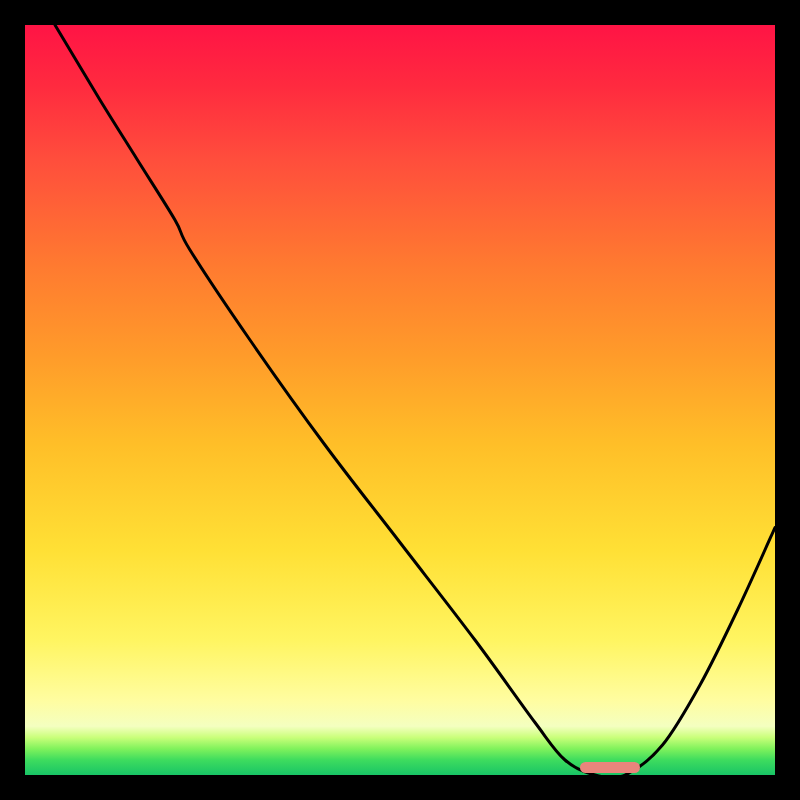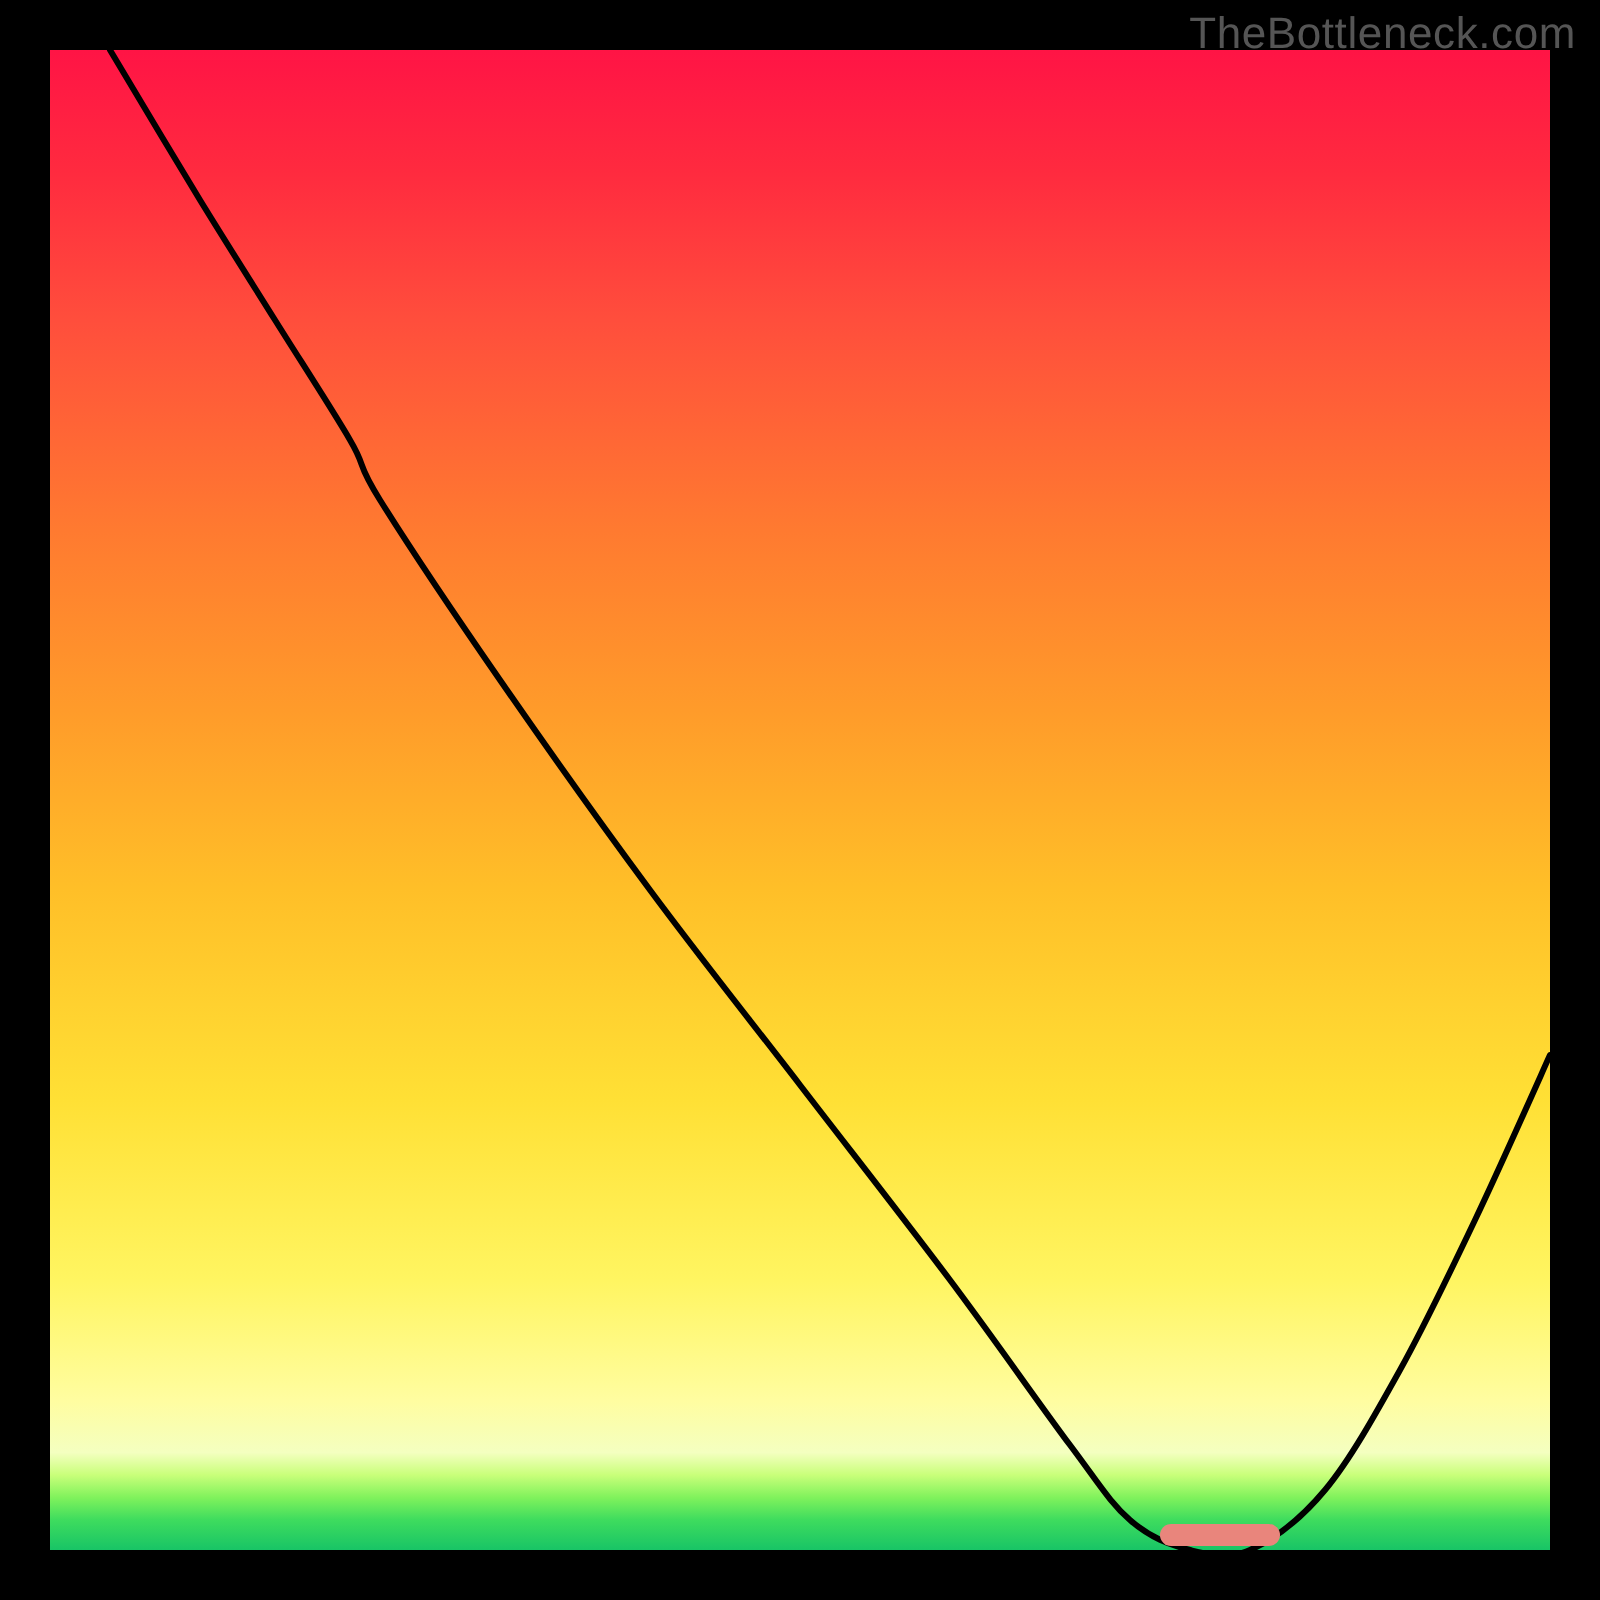--- a/index.html
+++ b/index.html
@@ -76,21 +76,20 @@
     border-radius: 6px;
     background: #e9857c;
     z-index: 12;
   }
 </style>
 </head>
 <body>
 
 <div class="frame">
 
-  <div class="watermark">TheBottleneck.com</div>
 
   <div class="plot-area">
     <div class="gradient"></div>
 
     <svg class="curve-svg" viewBox="0 0 750 750" preserveAspectRatio="none">
       <path id="curve" class="curve-path" d="M 30.0 0.0 C 37.5 12.5, 61.3 52.5, 75.0 75.0 C 88.8 97.5, 100.0 115.0, 112.5 135.0 C 125.0 155.0, 141.3 180.0, 150.0 195.0 C 158.8 210.0, 152.5 205.0, 165.0 225.0 C 177.5 245.0, 202.5 282.5, 225.0 315.0 C 247.5 347.5, 275.0 386.3, 300.0 420.0 C 325.0 453.8, 350.0 485.0, 375.0 517.5 C 400.0 550.0, 427.5 585.0, 450.0 615.0 C 472.5 645.0, 495.0 677.5, 510.0 697.5 C 525.0 717.5, 530.0 726.3, 540.0 735.0 C 550.0 743.8, 560.0 747.5, 570.0 750.0 C 580.0 752.5, 588.8 755.0, 600.0 750.0 C 611.3 745.0, 625.0 735.0, 637.5 720.0 C 650.0 705.0, 662.5 682.5, 675.0 660.0 C 687.5 637.5, 700.0 611.3, 712.5 585.0 C 725.0 558.8, 743.8 516.3, 750.0 502.5"></path>
     </svg>
 
     <div id="marker" class="marker" style="left: 555px; width: 60px; bottom: 2px;"></div>
   </div>

